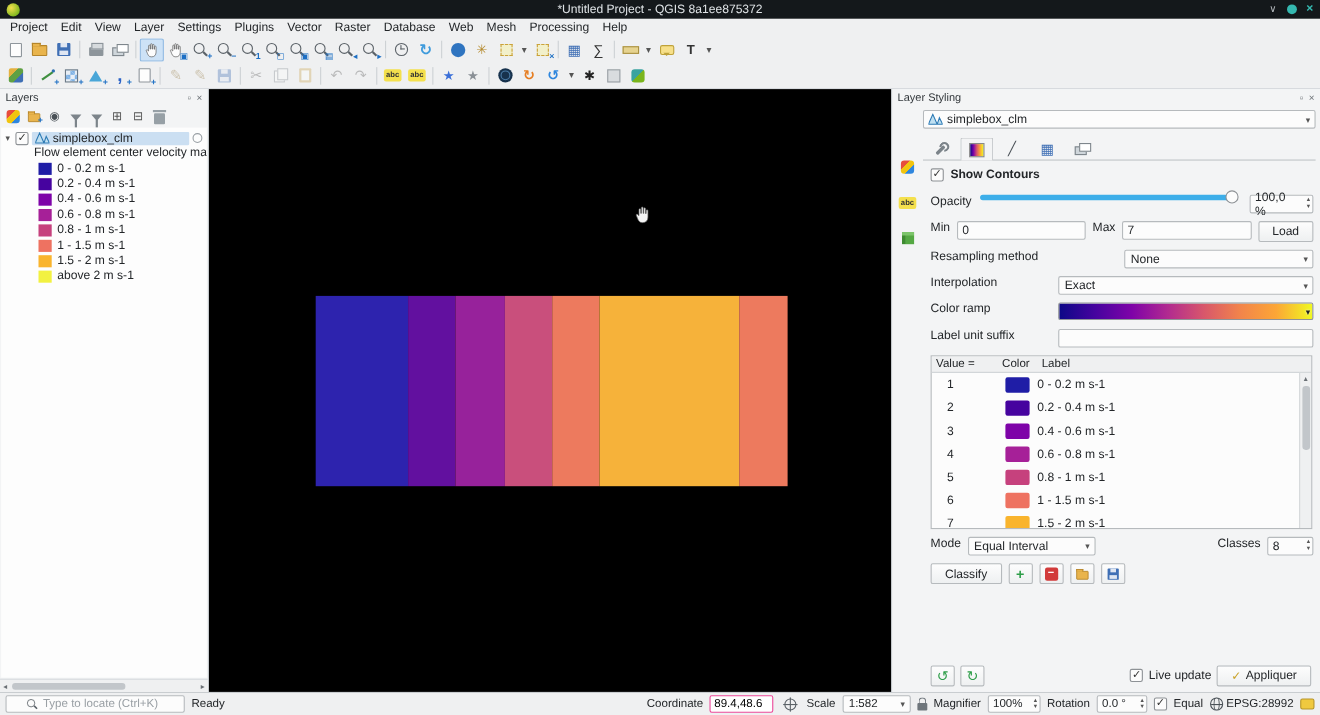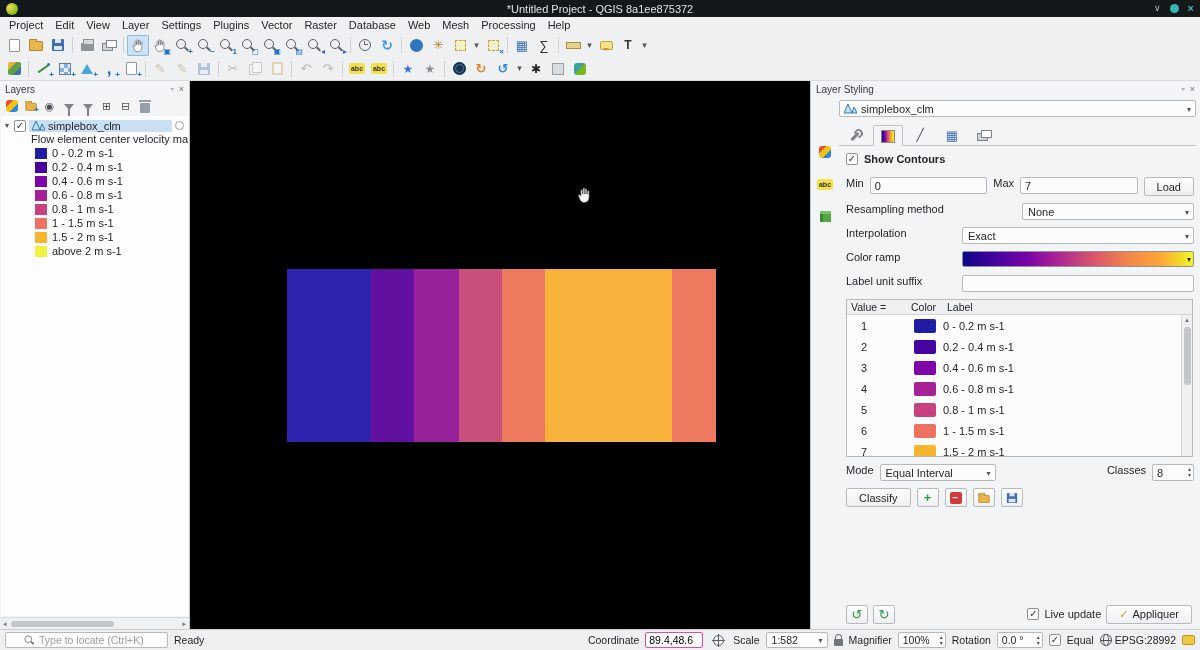--- a/index.html
+++ b/index.html
@@ -585,20 +585,33 @@
               <span class="ic ic-layers"></span>
             </span>
           </div>
 
         <div class="props">
           <div class="prow">
             <span class="cb checked"></span>
             <span class="bold">Show Contours</span>
           </div>
           <div class="prow">
+            <span>Opacity</span>
+            <div class="slider">
+                <div class="slider-handle"></div>
+              </div>
+            <div class="spin" style="width:58px">
+              <span>100,0 %</span>
+              <span class="arrs">
+                  <span>▴</span>
+                  <span>▾</span>
+                </span>
+            </div>
+          </div>
+          <div class="prow">
             <span>Min</span>
             <input class="tinput flex1" value="0" style="">
             <span>Max</span>
             <input class="tinput flex1" value="7" style="">
             <button class="btn">
                 <span>Load</span>
               </button>
           </div>
           <div class="prow">
             <span class="plabel wide">Resampling method</span>

